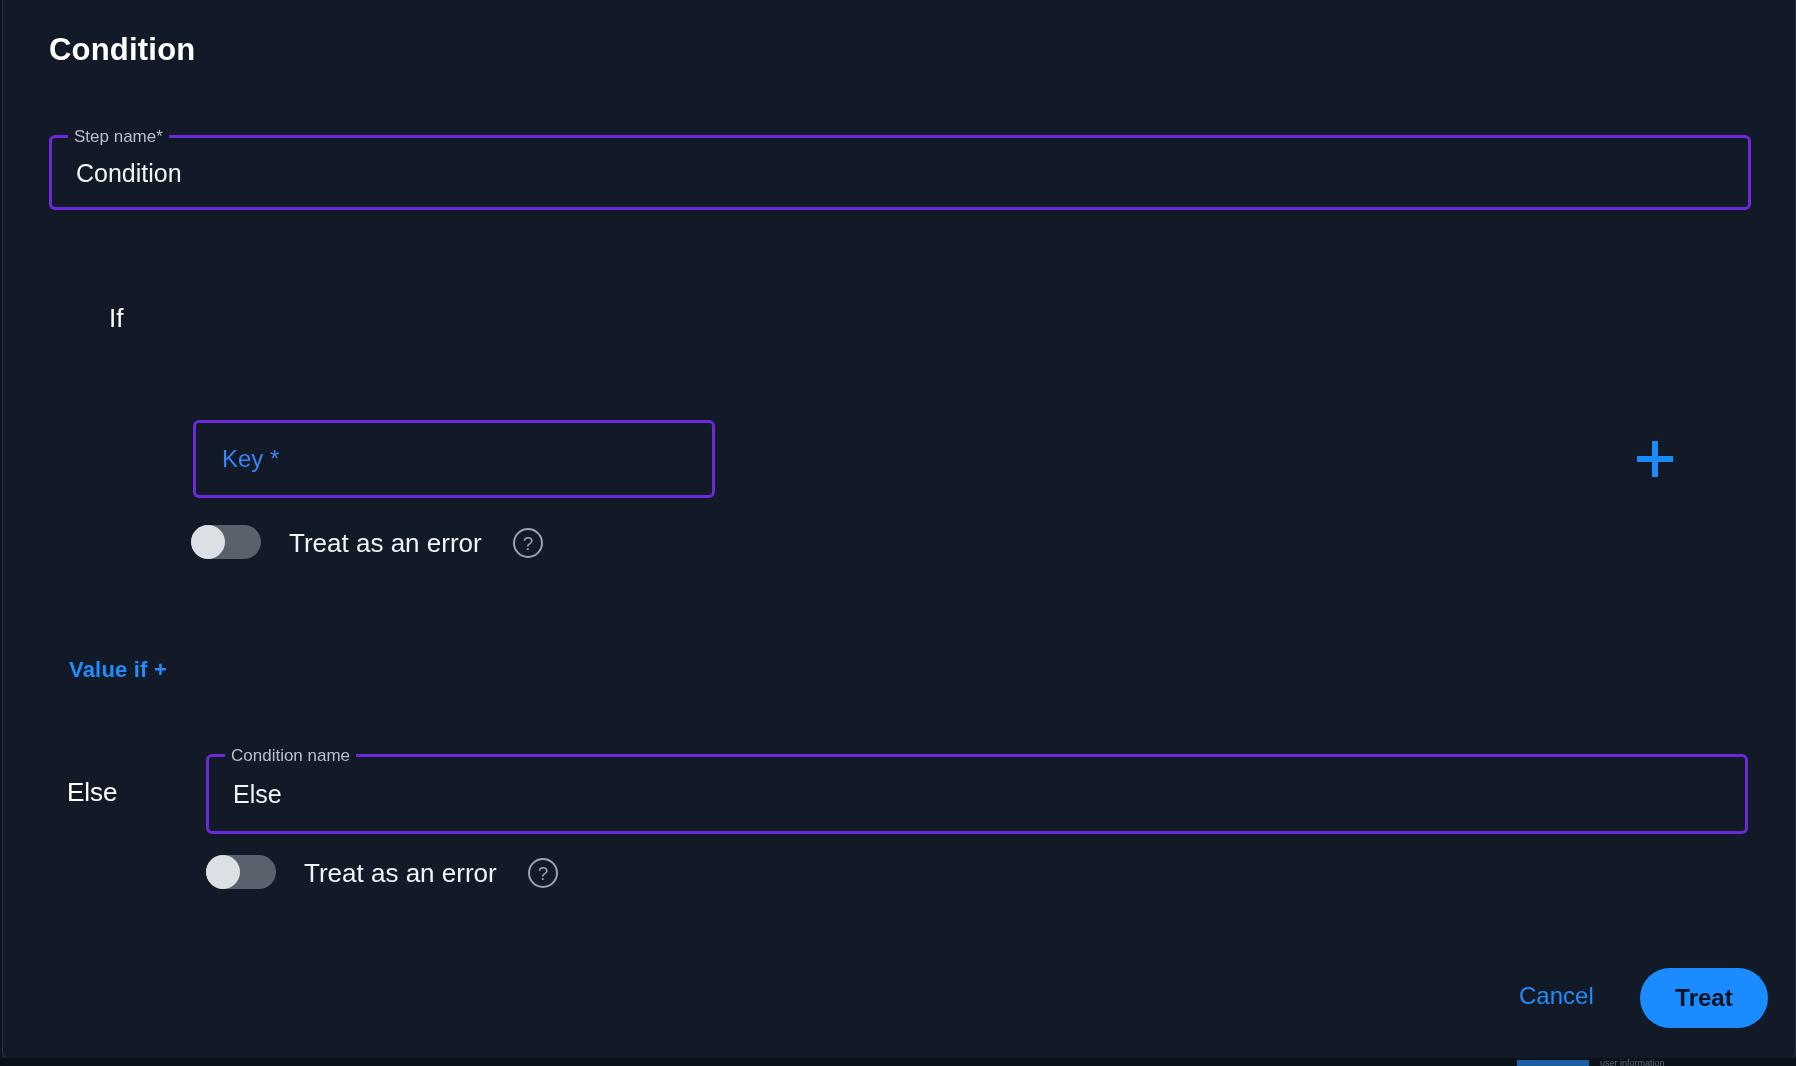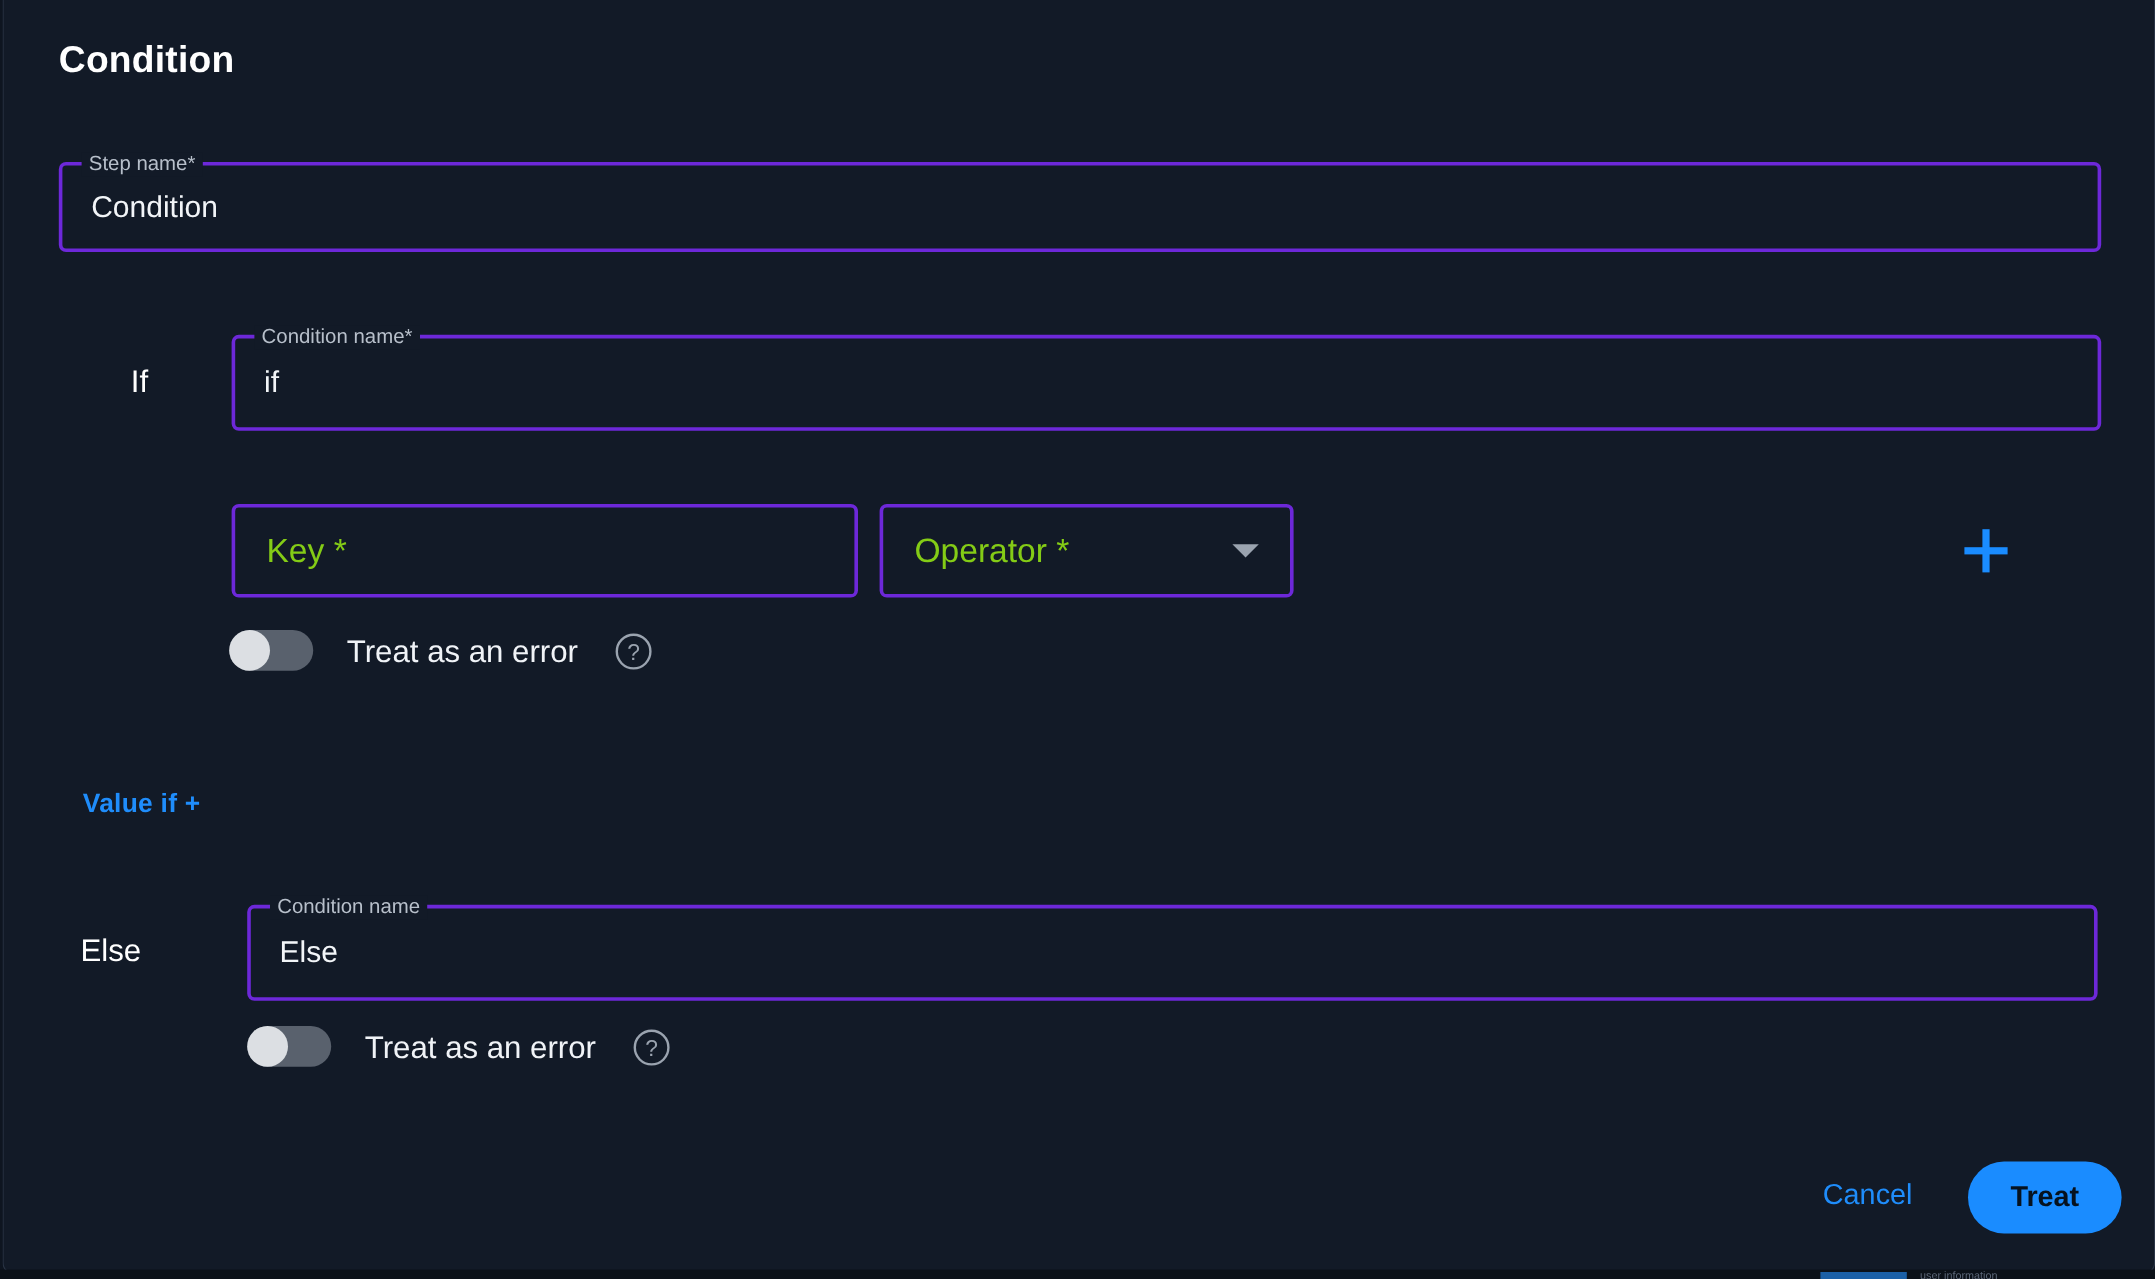--- a/index.html
+++ b/index.html
@@ -62,22 +62,22 @@
     transform: translateY(-50%);
     font-size: 25px;
     color: #f2f5f8;
     line-height: 30px;
   }
   .field .placeholder {
     position: absolute;
     left: 26px;
     top: 50%;
     transform: translateY(-50%);
-    font-size: 28px;
-    color: #84cc16;
+    font-size: 24px;
+    color: #3b82f6;
     line-height: 28px;
   }
 
   #step-name-field  { left: 46px;  top: 135px; width: 1702px; height: 75px; }
   #if-name-field    { left: 190px; top: 279px; width: 1558px; height: 80px; }
   #else-name-field  { left: 203px; top: 754px; width: 1542px; height: 80px; }
 
   
   .row-label {
     position: absolute;
@@ -231,35 +231,25 @@
 
   <div id="step-name-field" class="field">
     <div class="legend">
       <span>Step name</span><span class="req">*</span>
     </div>
     <div class="value">Condition</div>
   </div>
 
   <div id="if-label" class="row-label">If</div>
 
-  <div id="if-name-field" class="field">
-    <div class="legend">
-      <span>Condition name</span><span class="req">*</span>
-    </div>
-    <div class="value">if</div>
-  </div>
 
   <div id="key-field" class="field">
     <div class="placeholder">Key *</div>
   </div>
 
-  <div id="operator-field" class="field">
-    <div class="placeholder">Operator *</div>
-    <div class="caret"></div>
-  </div>
 
 
   <div id="add-condition-button">
     <svg width="48" height="48" viewBox="0 0 48 48">
       <rect x="21" y="6" width="6" height="36" fill="#1a8cff"></rect>
       <rect x="6" y="21" width="36" height="6" fill="#1a8cff"></rect>
     </svg>
   </div>
 
   <div id="if-toggle-row" class="toggle-row">

